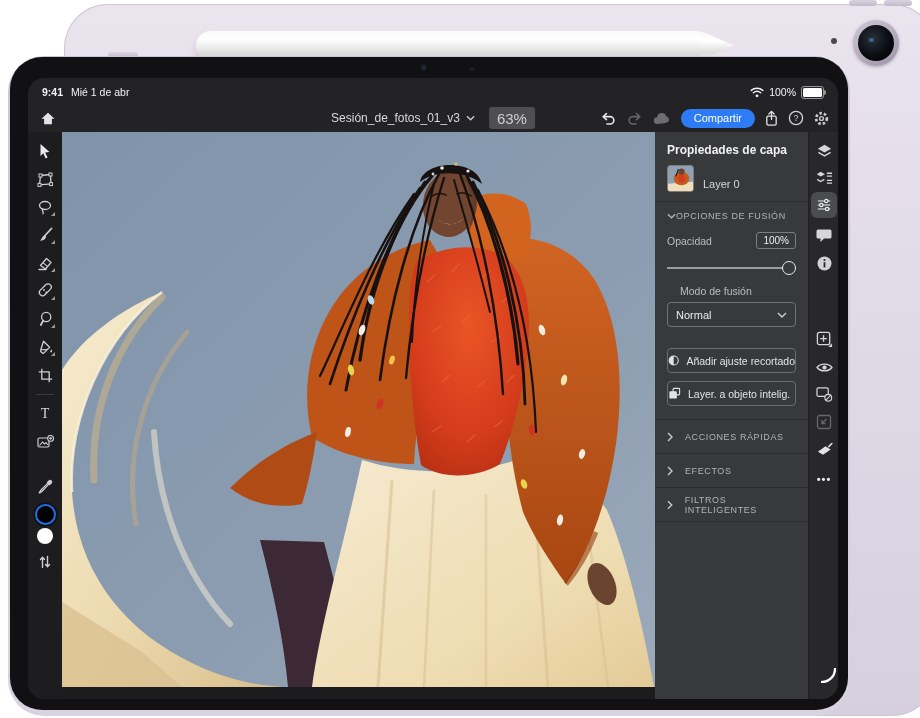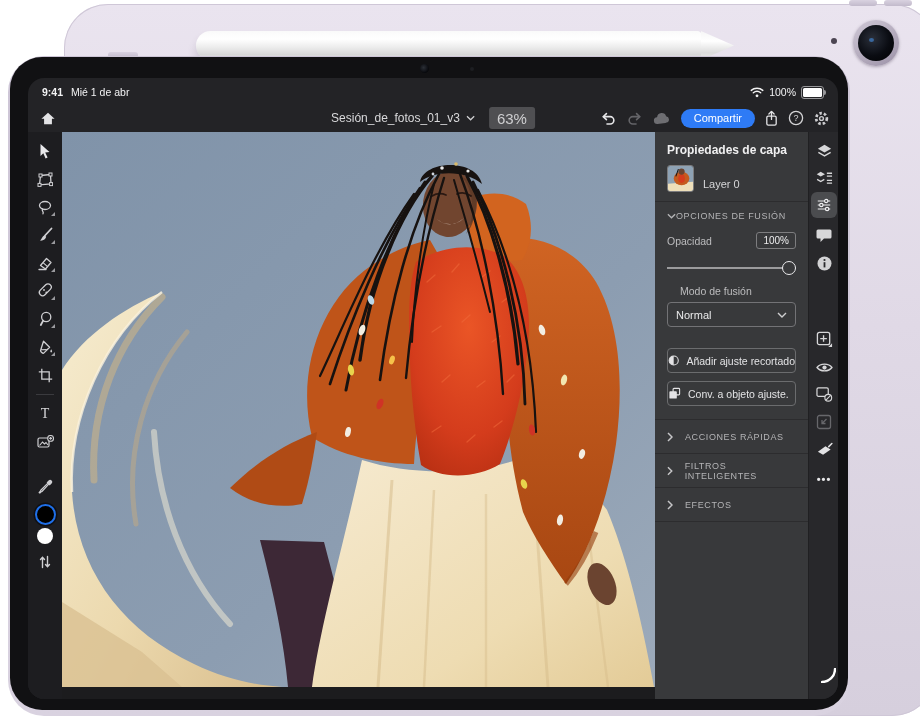--- a/index.html
+++ b/index.html
@@ -465,40 +465,40 @@
           <circle cx="7" cy="7" r="5.6" fill="none" stroke="#e3e3e5" stroke-width="1.3"></circle>
           <path d="M7 1.4 A5.6 5.6 0 0 0 7 12.6 Z" fill="#e3e3e5"></path>
         </svg>
       <span>Añadir ajuste recortado</span>
     </div>
     <div class="panel-btn">
       <svg width="13" height="13" viewBox="0 0 14 14">
           <rect x="1.5" y="4.5" width="8" height="8" rx="1" fill="#e3e3e5"></rect>
           <rect x="5.5" y="1.5" width="7" height="7" rx="1" fill="none" stroke="#e3e3e5" stroke-width="1.2"></rect>
         </svg>
-      <span>Conv. a objeto ajuste.</span>
+      <span>Layer. a objeto intelig.</span>
     </div>
     <div class="sections">
       <div class="section-row">
         <svg width="6" height="10" viewBox="0 0 6 10">
             <polyline points="1,1 5,5 1,9" fill="none" stroke="#c6c6c8" stroke-width="1.5"></polyline>
           </svg>
         <span class="caps">ACCIONES RÁPIDAS</span>
       </div>
       <div class="section-row">
         <svg width="6" height="10" viewBox="0 0 6 10">
             <polyline points="1,1 5,5 1,9" fill="none" stroke="#c6c6c8" stroke-width="1.5"></polyline>
           </svg>
-        <span class="caps">FILTROS INTELIGENTES</span>
+        <span class="caps">EFECTOS</span>
       </div>
       <div class="section-row">
         <svg width="6" height="10" viewBox="0 0 6 10">
             <polyline points="1,1 5,5 1,9" fill="none" stroke="#c6c6c8" stroke-width="1.5"></polyline>
           </svg>
-        <span class="caps">EFECTOS</span>
+        <span class="caps">FILTROS INTELIGENTES</span>
       </div>
     </div>
   </div>
 
   <div class="abs right-rail">
     <div class="rr-icon" style="top:8px">
       <svg width="17" height="16" viewBox="0 0 18 16">
           <path d="M9 1.5 L16 5.5 L9 9.5 L2 5.5 Z" fill="#d7d7d9"></path>
           <path d="M2.5 9.5 L9 13.2 L15.5 9.5" fill="none" stroke="#d7d7d9" stroke-width="1.5" stroke-linejoin="round"></path>
         </svg>

